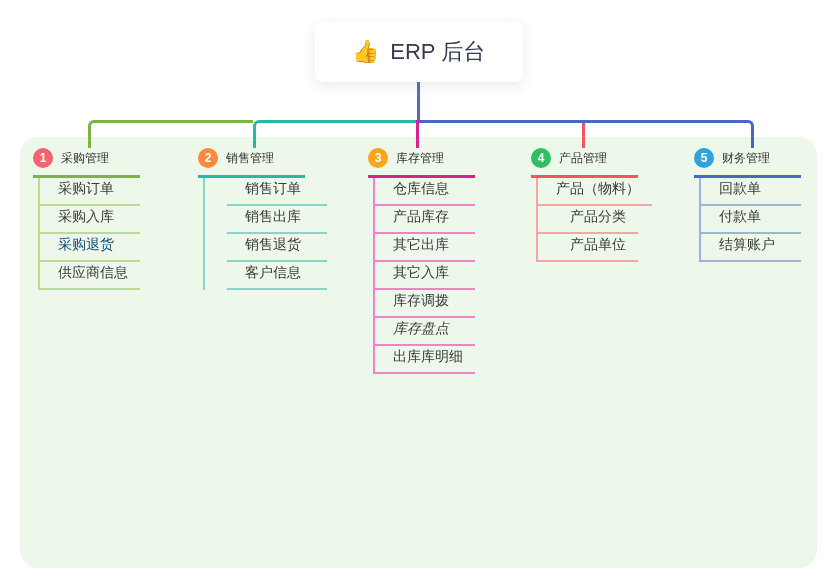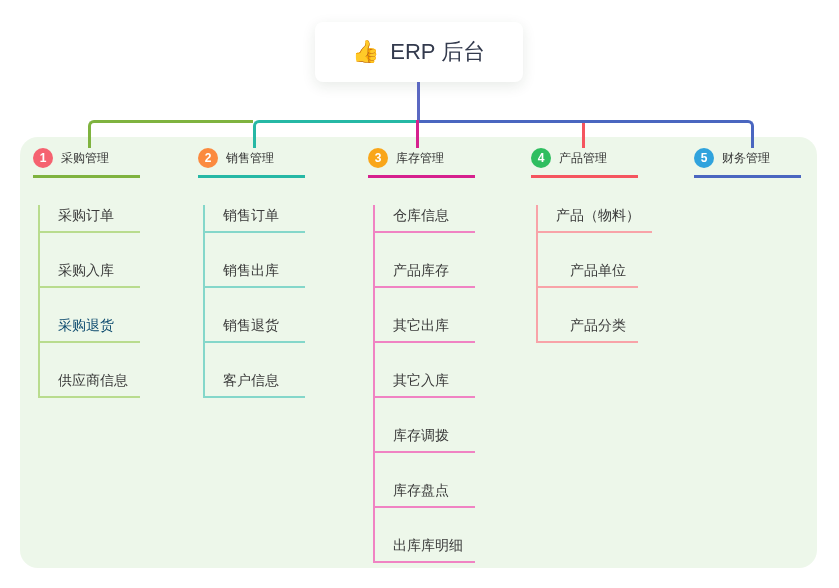--- a/index.html
+++ b/index.html
@@ -32,21 +32,20 @@
   }
   .badge{
     width:20px;height:20px;border-radius:50%;
     color:#fff;font-size:12px;font-weight:bold;
     display:flex;align-items:center;justify-content:center;
     flex:0 0 auto;
   }
   .branch-label{font-size:12px;font-weight:500;white-space:nowrap;}
   .subtree{margin-left:5px;border-left:2px solid #ccc;}
   .sub-item{
-    margin-top:27px;
     padding:0 12px 6px 18px;
     border-bottom:2px solid #ccc;
     font-size:14px;line-height:20px;
     width:max-content;min-width:70px;
     white-space:nowrap;
     cursor:pointer;
   }
 </style>
 </head>
 <body style="background: rgb(255, 255, 255);">
@@ -81,54 +80,59 @@
           <div class="sub-item" style="border-bottom-color: rgb(185, 220, 142); color: rgb(58, 58, 58);">采购入库</div>
           <div class="sub-item" style="border-bottom-color: rgb(185, 220, 142); color: #0c4a6e;">采购退货</div>
           <div class="sub-item" style="border-bottom-color: rgb(185, 220, 142); color: rgb(58, 58, 58);">供应商信息</div>
         </div>
       </div>
       <div class="branch" style="left: 198px; top: 148px;">
         <div class="branch-title" style="border-bottom-color: rgb(38, 184, 165); width: 107px;">
           <span class="badge" style="background: rgb(251, 138, 63);">2</span>
           <span class="branch-label" style="color: rgb(51, 51, 51); text-align: center;">销售管理</span>
         </div>
-        <div class="subtree" style="border-left-color: rgb(132, 215, 202);">
+        <div class="subtree" style="border-left-color: rgb(132, 215, 202); padding-left: 22px;">
           <div class="sub-item" style="border-bottom-color: rgb(132, 215, 202); color: rgb(58, 58, 58);">销售订单</div>
           <div class="sub-item" style="border-bottom-color: rgb(132, 215, 202); color: rgb(58, 58, 58);">销售出库</div>
           <div class="sub-item" style="border-bottom-color: rgb(132, 215, 202); color: rgb(58, 58, 58);">销售退货</div>
           <div class="sub-item" style="border-bottom-color: rgb(132, 215, 202); color: rgb(58, 58, 58);">客户信息</div>
         </div>
       </div>
       <div class="branch" style="left: 368px; top: 148px;">
         <div class="branch-title" style="border-bottom-color: rgb(214, 33, 142); width: 107px;">
           <span class="badge" style="background: rgb(249, 166, 26);">3</span>
           <span class="branch-label" style="color: rgb(51, 51, 51); text-align: right;">库存管理</span>
         </div>
         <div class="subtree" style="border-left-color: rgb(240, 131, 195);">
           <div class="sub-item" style="border-bottom-color: rgb(240, 131, 195); color: rgb(58, 58, 58);">仓库信息</div>
           <div class="sub-item" style="border-bottom-color: rgb(240, 131, 195); color: rgb(58, 58, 58);">产品库存</div>
           <div class="sub-item" style="border-bottom-color: rgb(240, 131, 195); color: rgb(58, 58, 58);">其它出库</div>
           <div class="sub-item" style="border-bottom-color: rgb(240, 131, 195); color: rgb(58, 58, 58);">其它入库</div>
           <div class="sub-item" style="border-bottom-color: rgb(240, 131, 195); color: rgb(58, 58, 58);">库存调拨</div>
-          <div class="sub-item" style="border-bottom-color: rgb(240, 131, 195); color: rgb(58, 58, 58);">库存盘点</div>
+          <div class="sub-item" style="border-bottom-color: rgb(240, 131, 195); color: rgb(58, 58, 58); font-style: italic;">库存盘点</div>
           <div class="sub-item" style="border-bottom-color: rgb(240, 131, 195); color: rgb(58, 58, 58);">出库库明细</div>
         </div>
       </div>
       <div class="branch" style="left: 531px; top: 148px;">
         <div class="branch-title" style="border-bottom-color: rgb(245, 85, 95); width: 107px;">
           <span class="badge" style="background: rgb(47, 190, 96);">4</span>
           <span class="branch-label" style="color: rgb(51, 51, 51);">产品管理</span>
         </div>
         <div class="subtree" style="border-left-color: rgb(248, 163, 168); text-align: right;">
           <div class="sub-item" style="border-bottom-color: rgb(248, 163, 168); color: rgb(58, 58, 58);">产品（物料）</div>
+          <div class="sub-item" style="border-bottom-color: rgb(248, 163, 168); color: rgb(58, 58, 58);">产品分类</div>
           <div class="sub-item" style="border-bottom-color: rgb(248, 163, 168); color: rgb(58, 58, 58);">产品单位</div>
-          <div class="sub-item" style="border-bottom-color: rgb(248, 163, 168); color: rgb(58, 58, 58);">产品分类</div>
         </div>
       </div>
       <div class="branch" style="left: 694px; top: 148px;">
         <div class="branch-title" style="border-bottom-color: rgb(74, 102, 192); width: 107px;">
           <span class="badge" style="background: rgb(48, 163, 221);">5</span>
           <span class="branch-label" style="color: rgb(51, 51, 51);">财务管理</span>
         </div>
+        <div class="subtree" style="border-left-color: rgb(157, 179, 226);">
+          <div class="sub-item" style="border-bottom-color: rgb(157, 179, 226); color: rgb(58, 58, 58);">回款单</div>
+          <div class="sub-item" style="border-bottom-color: rgb(157, 179, 226); color: rgb(58, 58, 58);">付款单</div>
+          <div class="sub-item" style="border-bottom-color: rgb(157, 179, 226); color: rgb(58, 58, 58);">结算账户</div>
+        </div>
       </div>
     </div>
 
 </div>
 
 </body></html>

